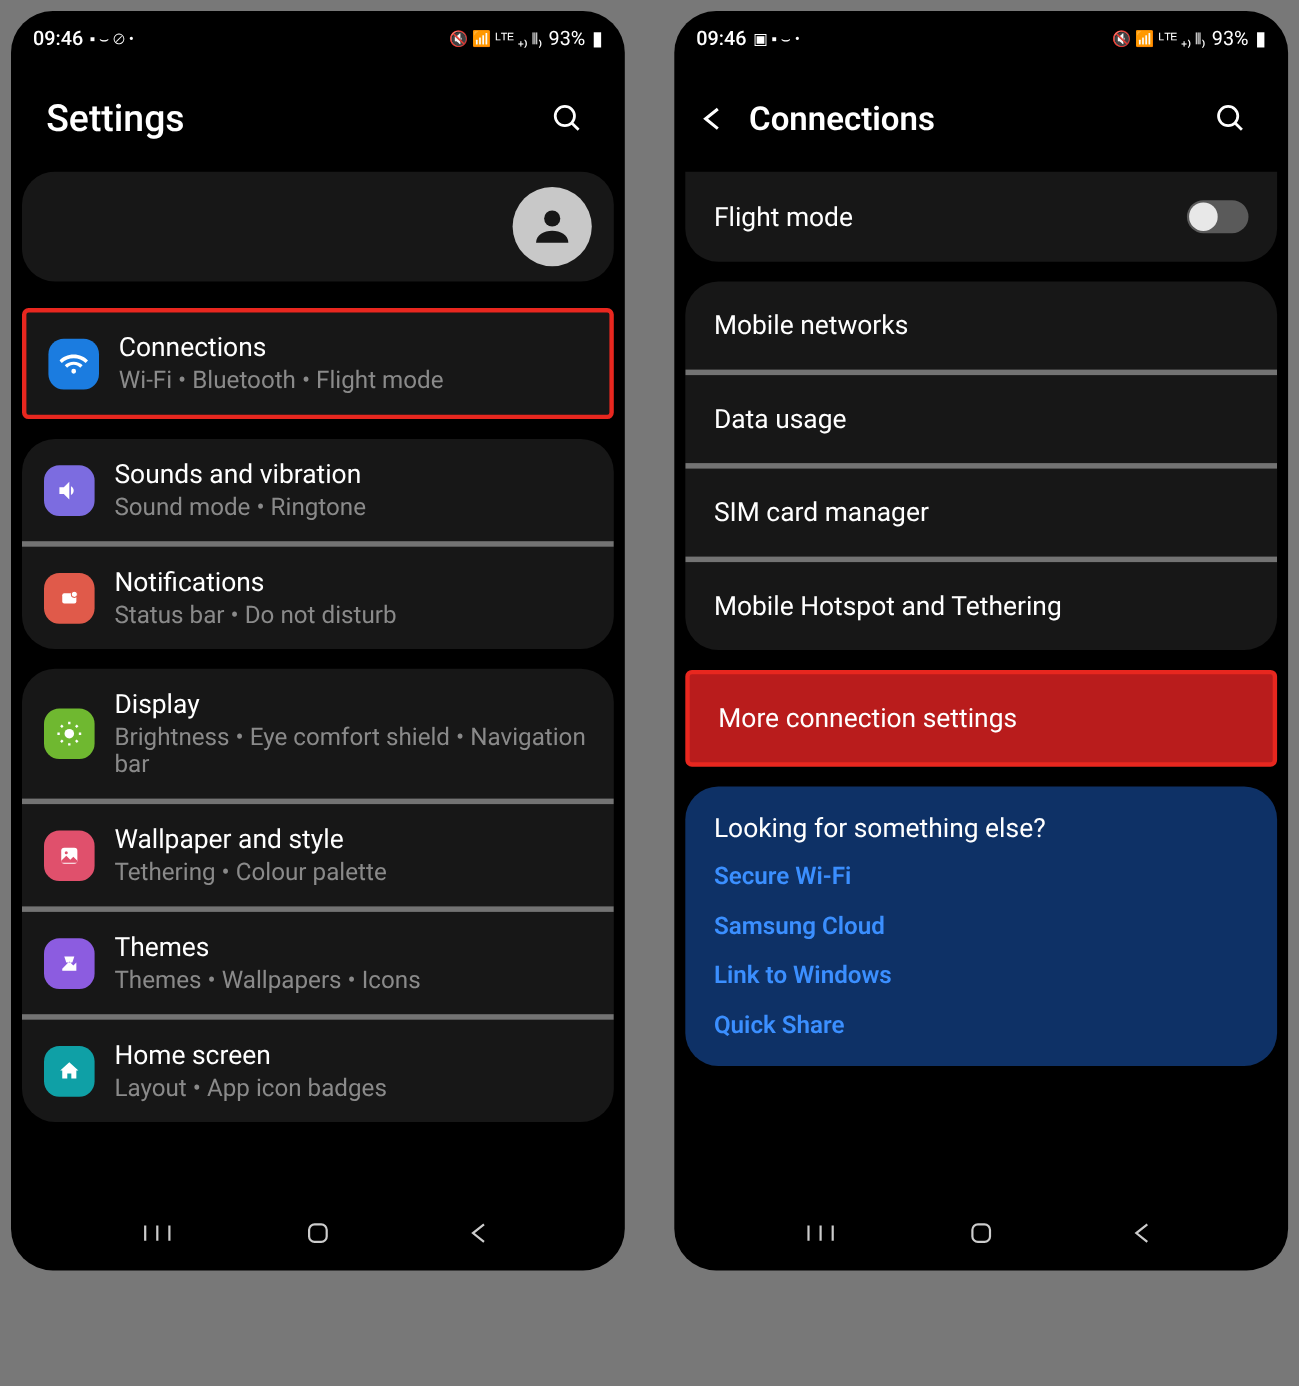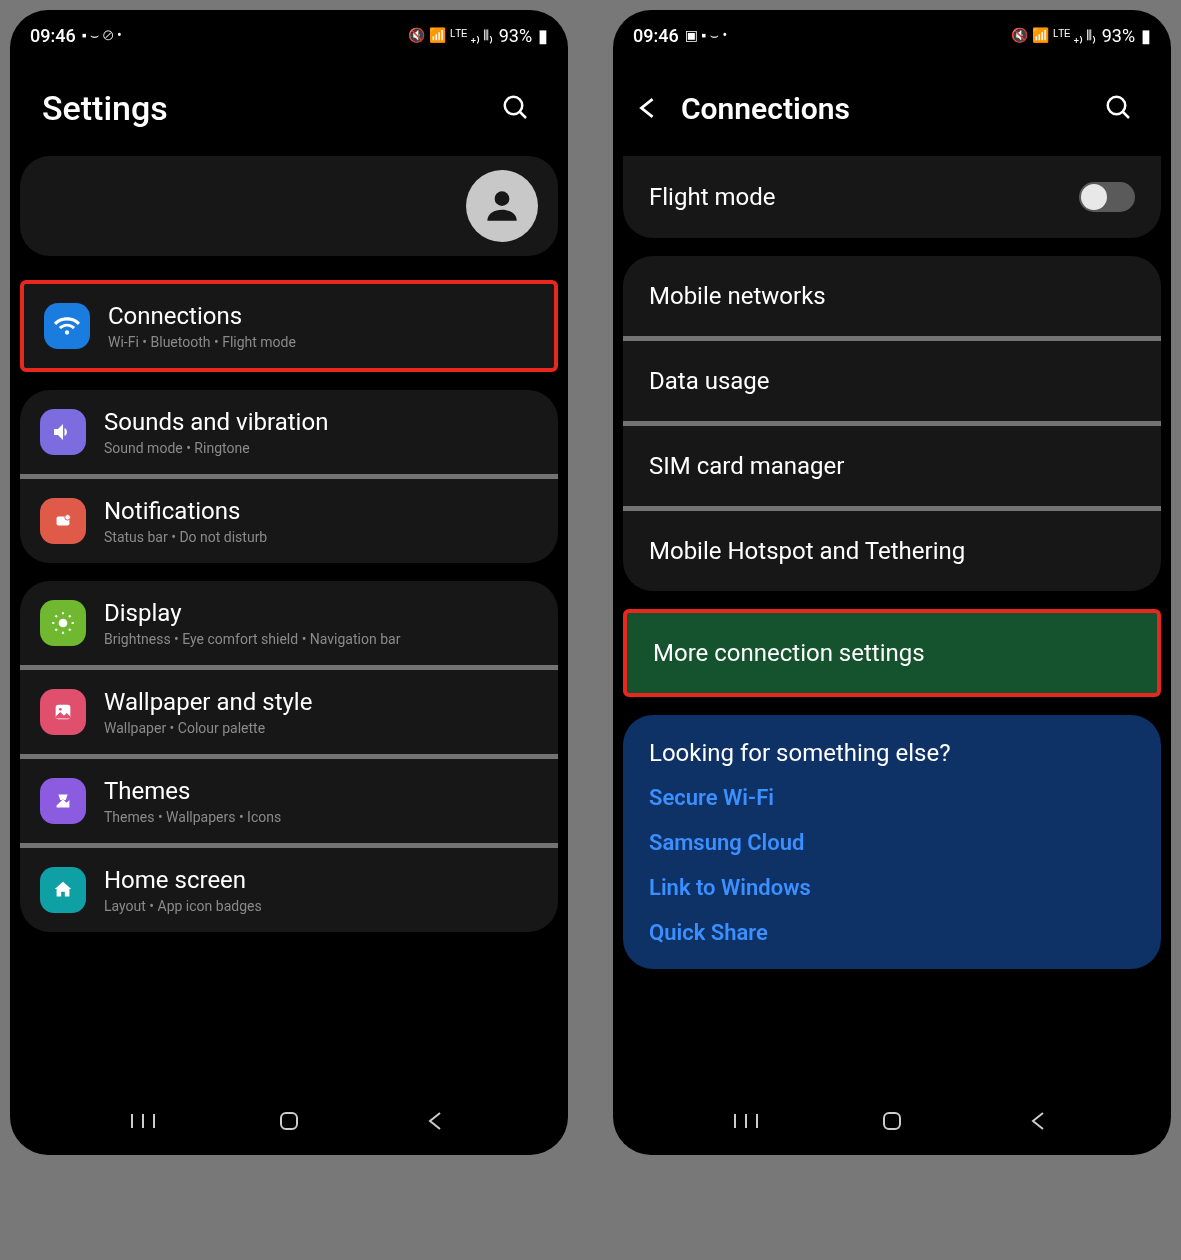--- a/index.html
+++ b/index.html
@@ -82,21 +82,21 @@
       background: #171717;
       border-radius: 30px;
       margin-bottom: 18px;
       overflow: hidden;
     }
     .section.highlight {
       border: 4px solid #e8271f;
       border-radius: 6px;
       background: #171717;
     }
-    .section.dark { background: #14532d; }
+    .section.dark { background: #b91c1c; }
     .section.blue {
       background: #0e3166;
       padding: 24px 26px;
     }
     .row {
       display: flex;
       align-items: center;
       padding: 18px 20px;
       gap: 18px;
       border-bottom: 5px solid #737373;
@@ -106,21 +106,21 @@
     .row-icon {
       width: 46px; height: 46px;
       border-radius: 14px;
       display: flex;
       align-items: center;
       justify-content: center;
       flex-shrink: 0;
     }
     .row-text { flex: 1; }
     .row-title { color: #fff; font-size: 24px; font-weight: 400; }
-    .row-sub { color: #8a8a8a; font-size: 14px; margin-top: 4px; }
+    .row-sub { color: #8a8a8a; font-size: 22px; margin-top: 4px; }
     .toggle {
       width: 56px; height: 30px;
       background: #5a5a5a;
       border-radius: 20px;
       position: relative;
     }
     .toggle-knob {
       width: 26px; height: 26px;
       background: #e8e8e8;
       border-radius: 50%;
@@ -260,21 +260,21 @@
       <div class="row">
         <div class="row-icon ic-pink">
           <svg width="22" height="22" viewBox="0 0 24 24" fill="#fff">
               <rect x="4" y="4" width="16" height="16" rx="3"></rect>
               <circle cx="9" cy="9" r="1.5" fill="#e0506c"></circle>
               <path d="M4 17l5-5 4 4 3-3 4 4v2H4z" fill="#e0506c"></path>
             </svg>
         </div>
         <div class="row-text">
           <div class="row-title">Wallpaper and style</div>
-          <div class="row-sub">Wallpaper  •  Colour palette</div>
+          <div class="row-sub">Tethering  •  Colour palette</div>
         </div>
       </div>
       <div class="row">
         <div class="row-icon ic-violet">
           <svg width="22" height="22" viewBox="0 0 24 24" fill="#fff">
               <path d="M5 19h14v-8l-3 3-4-4-7 7v2zm2-14h10l-2 6H9L7 5z"></path>
             </svg>
         </div>
         <div class="row-text">
           <div class="row-title">Themes</div>

